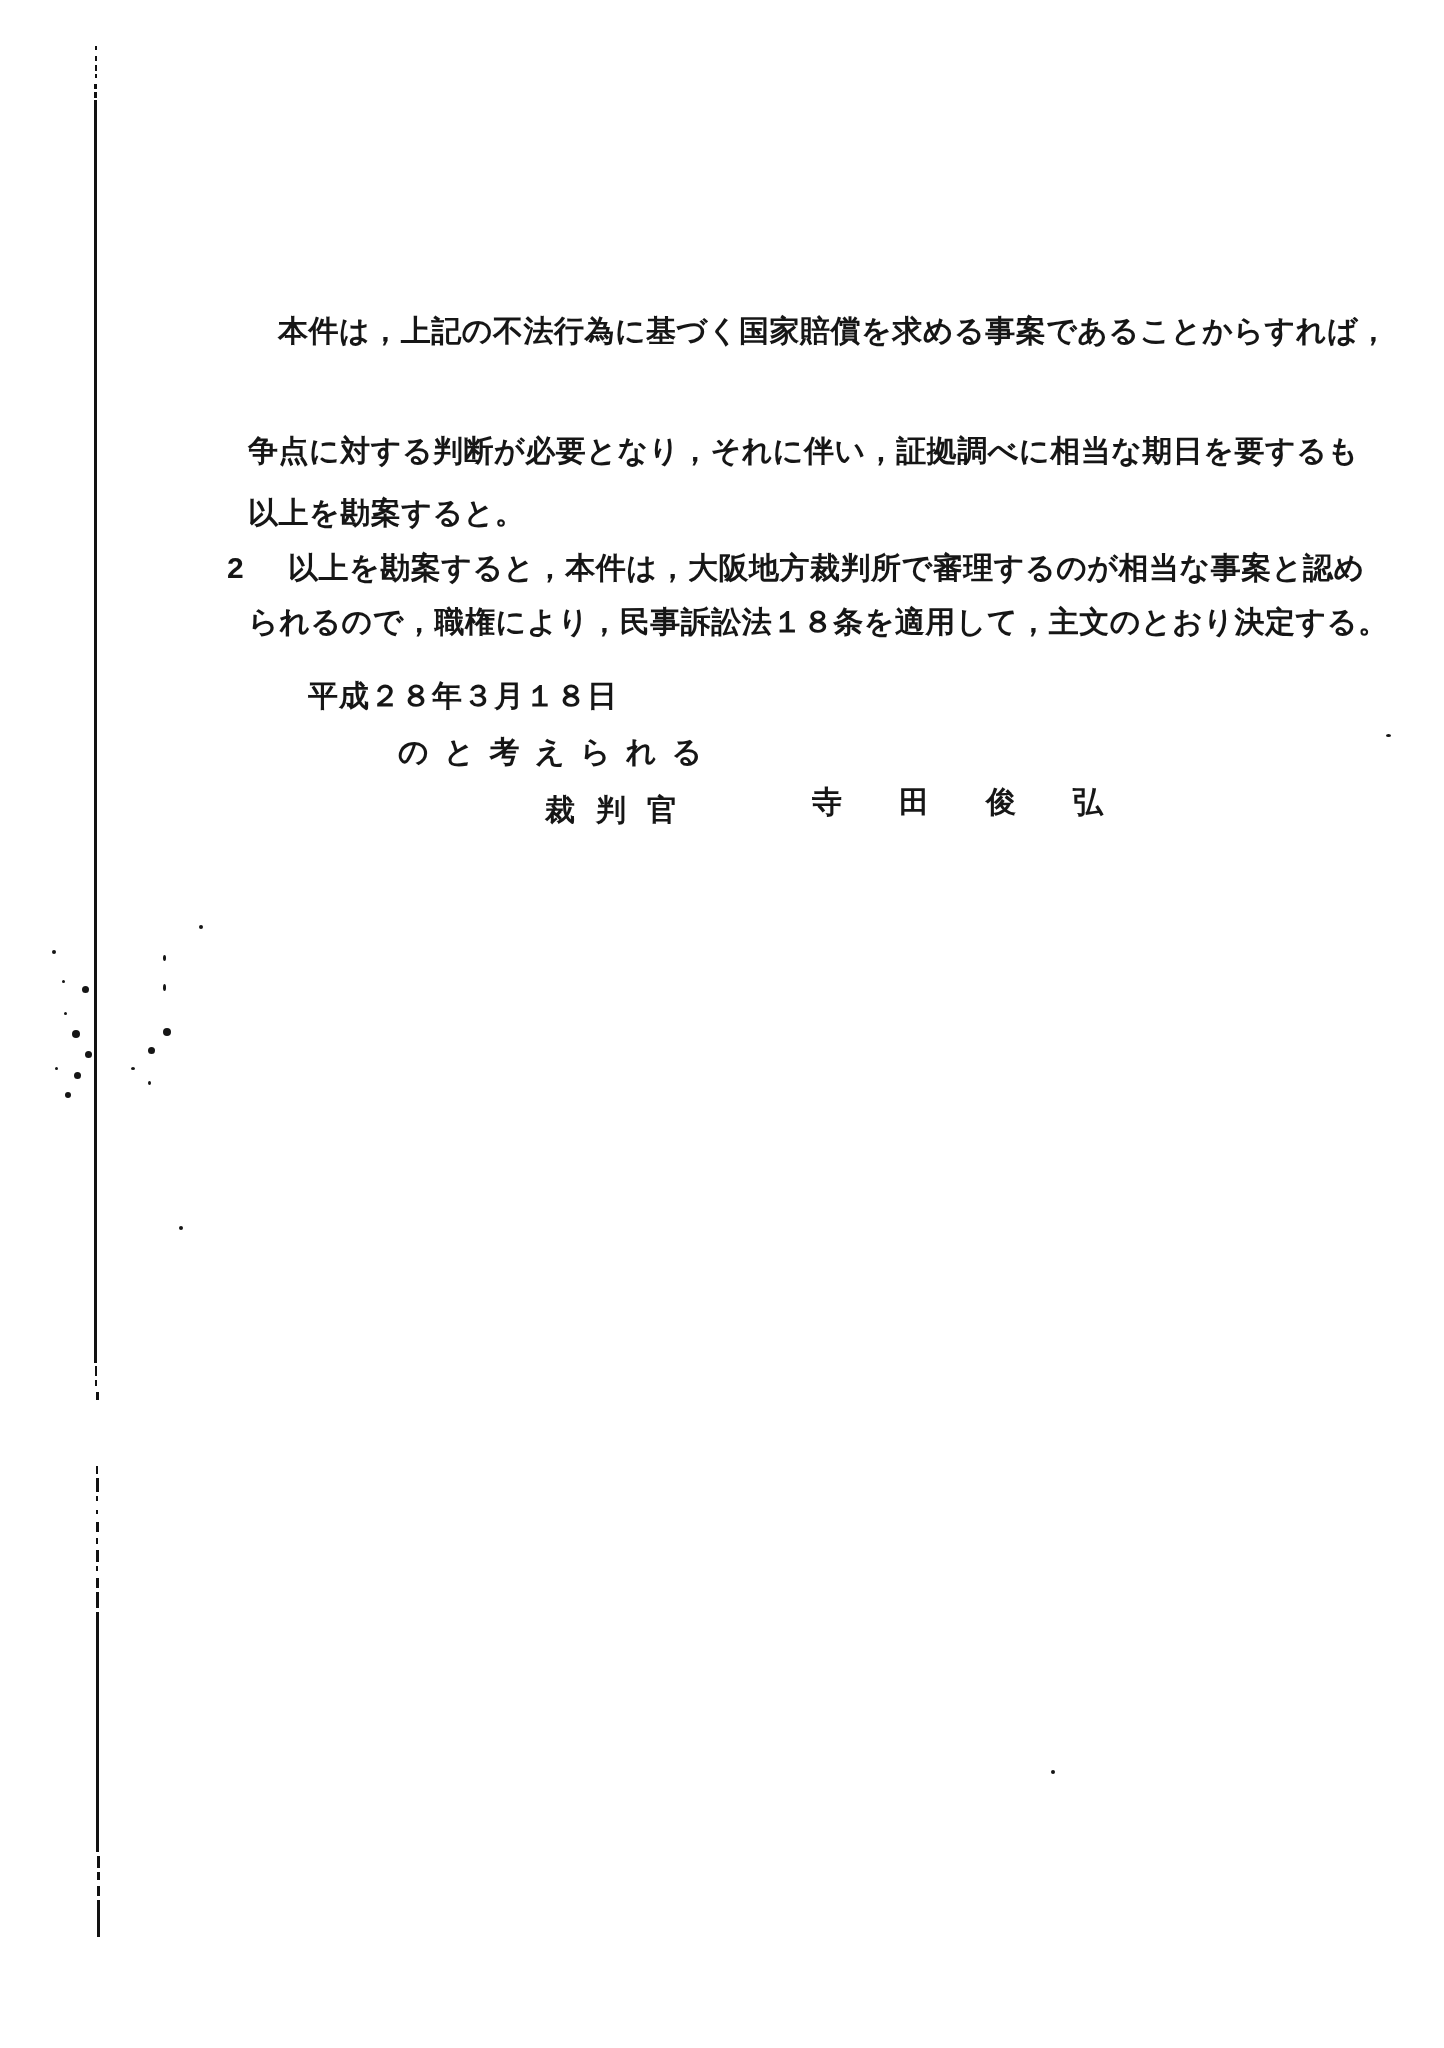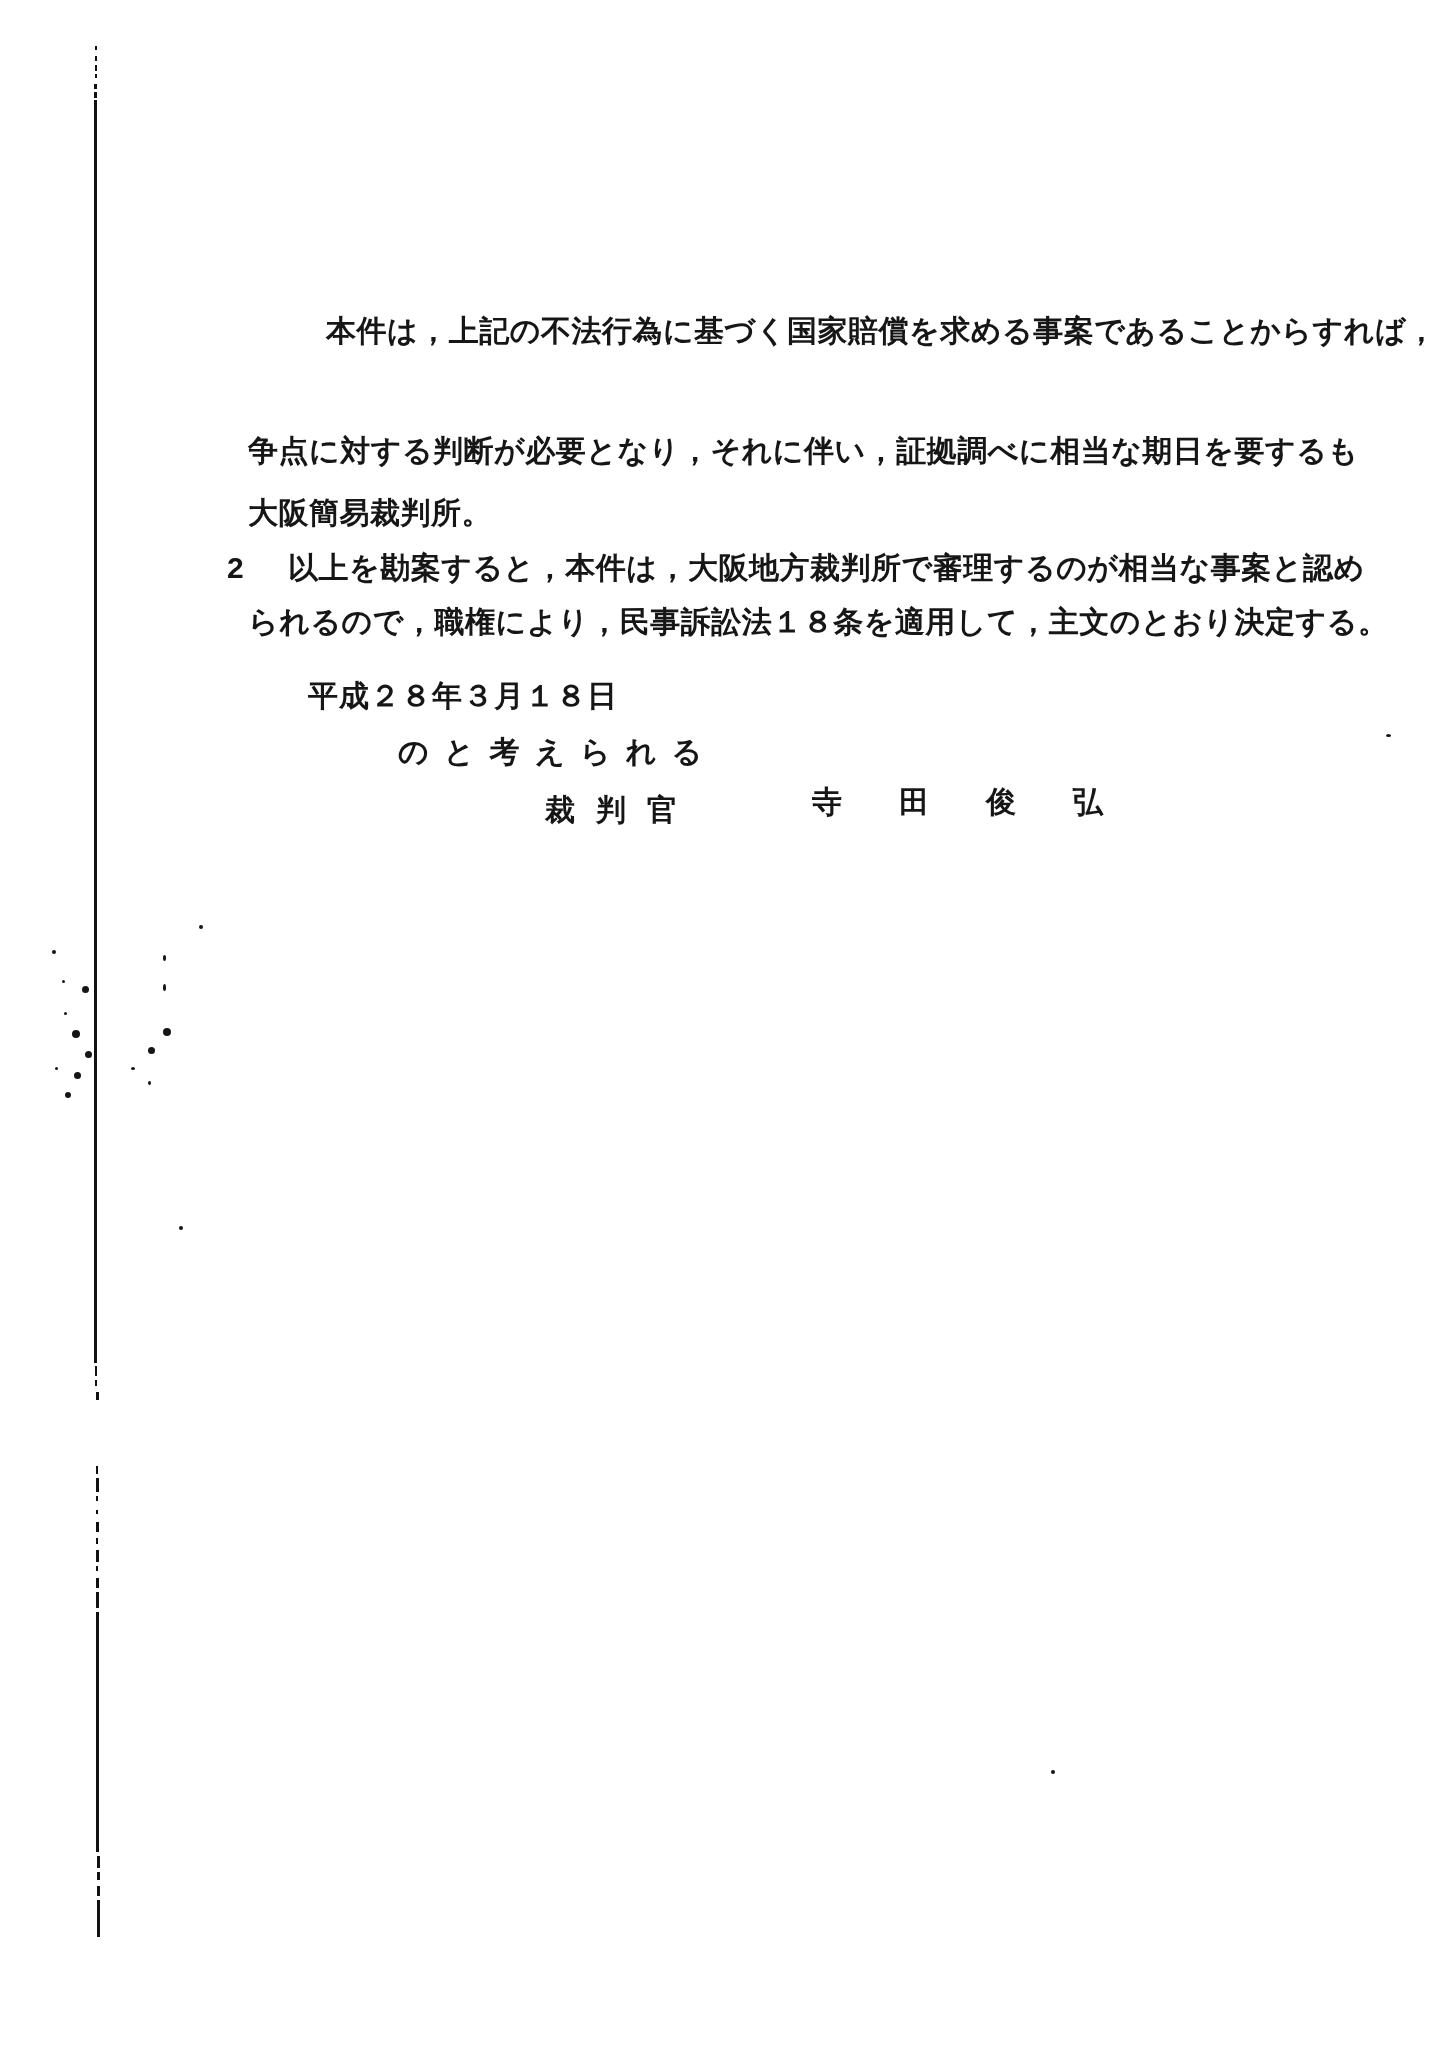--- a/index.html
+++ b/index.html
@@ -37,23 +37,23 @@
     position: absolute;
     background: #151515;
     border-radius: 50%;
   }
 </style>
 </head>
 <body>
 
 <div class="page">
 
-  <div class="tline" style="left:278px; top:313px;margin-left:48px;">本件は，上記の不法行為に基づく国家賠償を求める事案であることからすれば，</div>
+  <div class="tline" style="left:278px; top:313px;">本件は，上記の不法行為に基づく国家賠償を求める事案であることからすれば，</div>
   <div class="tline" style="left:248px; top:433px;">争点に対する判断が必要となり，それに伴い，証拠調べに相当な期日を要するも</div>
-  <div class="tline" style="left:248px; top:495px;">大阪簡易裁判所。</div>
+  <div class="tline" style="left:248px; top:495px;">以上を勘案すると。</div>
 
   <div class="tline item-number" style="left:227px; top:550px;">2</div>
   <div class="tline" style="left:288px; top:550px;">以上を勘案すると，本件は，大阪地方裁判所で審理するのが相当な事案と認め</div>
   <div class="tline" style="left:248px; top:604px;">られるので，職権により，民事訴訟法１８条を適用して，主文のとおり決定する。</div>
 
   <div class="tline date-line" style="left:308px; top:678px;">平成２８年３月１８日</div>
   <div class="tline court-line" style="left:398px; top:734px;">のと考えられる</div>
   <div class="tline judge-title" style="left:545px; top:792px;">裁判官</div>
   <div class="tline judge-name" style="left:812px; top:784px;">寺田俊弘</div>
 

